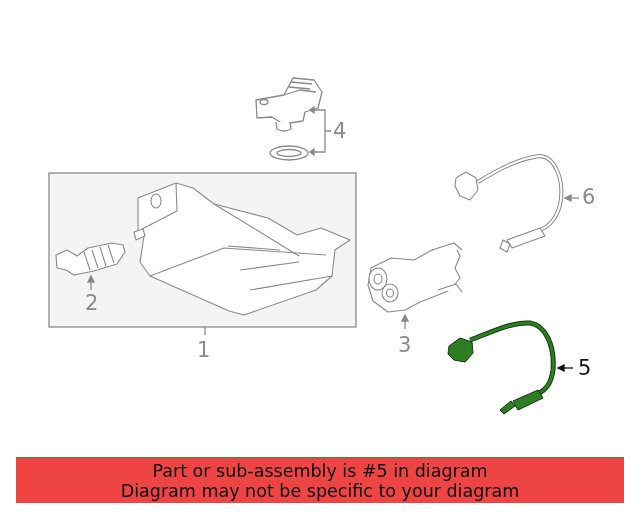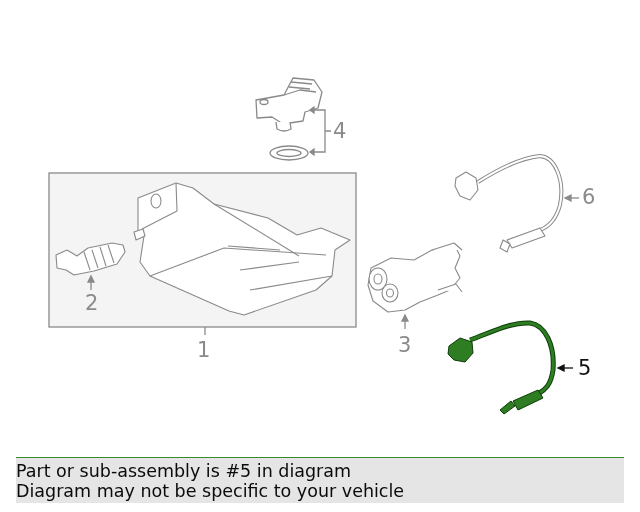--- a/index.html
+++ b/index.html
@@ -1,21 +1,21 @@
 <!DOCTYPE html>
 <html><head>
 <meta charset="utf-8">
 <style>
   html, body { margin:0; padding:0; background:#ffffff; }
   body { width:640px; height:512px; position:relative; overflow:hidden; font-family:"DejaVu Sans", sans-serif; }
   #diagram { position:absolute; left:0; top:0; width:640px; height:512px; }
   .callout { position:absolute; font-family:"DejaVu Sans", sans-serif; font-size:21px; color:#8a8a8a; line-height:1; }
   .callout.hl { color:#111111; }
-  #banner { position:absolute; left:16px; top:457px; width:608px; height:45px; background:#e5e5e5; border-top:1px solid #3a8a2e;
-            display:flex; flex-direction:column; align-items:flex-start; justify-content:center; }
+  #banner { position:absolute; left:16px; top:457px; width:608px; height:45px; background:#ef4444; border-top:1px solid #3a8a2e;
+            display:flex; flex-direction:column; align-items:center; justify-content:center; }
   #banner span { font-family:"DejaVu Sans", sans-serif; font-size:17.5px; color:#0b0b0b; line-height:20px; white-space:nowrap; }
 </style>
 </head>
 <body>
 
 <svg id="diagram" viewBox="0 0 640 512" xmlns="http://www.w3.org/2000/svg">
 
   <g fill="#fff" stroke="#8a8a8a" stroke-width="1.3" stroke-linejoin="round">
     <path d="M256 100 L284 95 L293 78 L314 80 L322 92 L318 108 L305 112 L303 121 L283 124 L272 117 L257 118 Z"></path>
     <path d="M284 95 L300 90 L316 92"></path>
@@ -91,14 +91,14 @@
 
 <div class="callout" style="left:197px;top:340px;">1</div>
 <div class="callout" style="left:85px;top:293px;">2</div>
 <div class="callout" style="left:398px;top:335px;">3</div>
 <div class="callout" style="left:333px;top:121px;">4</div>
 <div class="callout hl" style="left:578px;top:358px;">5</div>
 <div class="callout" style="left:582px;top:187px;">6</div>
 
 <div id="banner">
   <span>Part or sub-assembly is #5 in diagram</span>
-  <span>Diagram may not be specific to your vehicle</span>
+  <span>Diagram may not be specific to your diagram</span>
 </div>
 
 </body></html>

